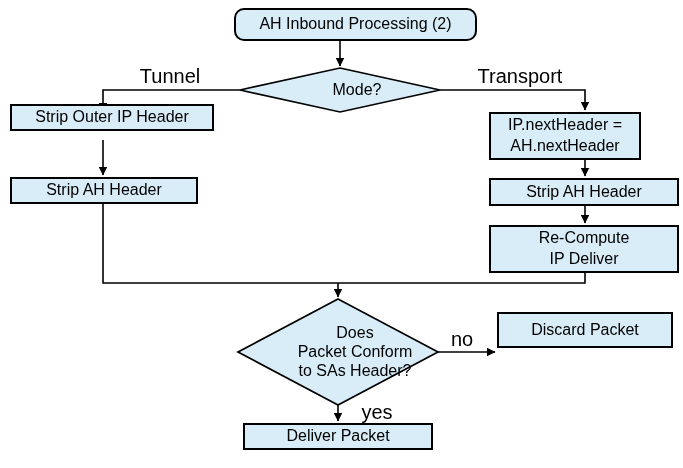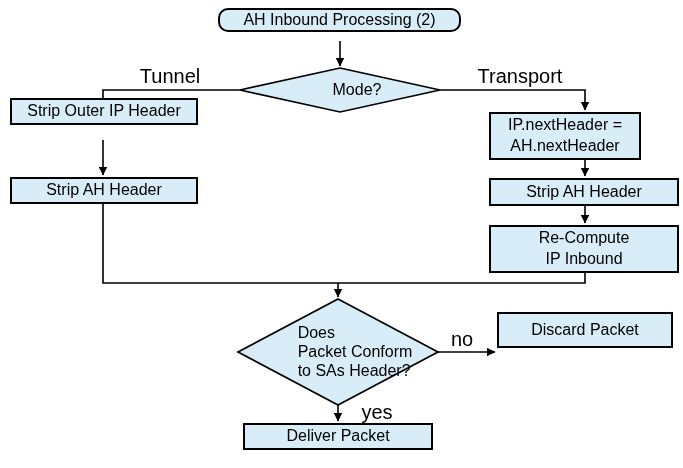--- a/index.html
+++ b/index.html
@@ -42,21 +42,21 @@
     position: absolute;
     transform: translate(-50%, -50%);
     font-size: 20px;
     white-space: nowrap;
   }
   .diamond-text {
     position: absolute;
     transform: translate(-50%, -50%);
     font-size: 16px;
     line-height: 1.2;
-    text-align: left;
+    text-align: center;
     white-space: pre-line;
     padding-left: 34px;
   }
 </style>
 </head>
 <body>
 
 <div id="canvas">
 
   <svg class="wires" viewBox="0 0 683 468" xmlns="http://www.w3.org/2000/svg">
@@ -76,35 +76,35 @@
       <path d="M103,204 L103,283 L585,283 L585,273"></path>
       <path d="M338,283 L338,297" marker-end="url(#arrow)"></path>
       <path d="M438,352 L495,352" marker-end="url(#arrow)"></path>
       <path d="M338,405 L338,421" marker-end="url(#arrow)"></path>
     </g>
 
     <polygon points="340,68 440,90 340,112 240,90" style="fill:var(--node-fill); stroke:var(--node-border); stroke-width:1.7"></polygon>
     <polygon points="338,299 438,352 338,405 238,352" style="fill:var(--node-fill); stroke:var(--node-border); stroke-width:1.7"></polygon>
   </svg>
 
-  <div class="node rounded" style="left:218px; top:8px; width:243px; height:24px">AH Inbound Processing (2)</div>
+  <div class="node rounded" style="left:234px; top:8px; width:243px; height:33px">AH Inbound Processing (2)</div>
 
   <div class="diamond-text" style="left:340px; top:90px">Mode?</div>
 
   <div class="free-label" style="left:170px; top:76px">Tunnel</div>
   <div class="free-label" style="left:520px; top:76px">Transport</div>
 
-  <div class="node" style="left:10px; top:98px; width:188px; height:27px">Strip Outer IP Header</div>
+  <div class="node" style="left:10px; top:104px; width:204px; height:27px">Strip Outer IP Header</div>
   <div class="node" style="left:10px; top:177px; width:188px; height:27px">Strip AH Header</div>
 
   <div class="node" style="left:489px; top:112px; width:152px; height:48px">IP.nextHeader =
 AH.nextHeader</div>
   <div class="node" style="left:489px; top:178px; width:190px; height:28px">Strip AH Header</div>
   <div class="node" style="left:489px; top:225px; width:190px; height:48px">Re-Compute
-IP Inbound</div>
+IP Deliver</div>
 
   <div class="diamond-text" style="left:338px; top:352px">Does
 Packet Conform
 to SAs Header?</div>
 
   <div class="free-label" style="left:462px; top:339px">no</div>
   <div class="free-label" style="left:377px; top:412px">yes</div>
 
   <div class="node" style="left:497px; top:312px; width:176px; height:36px">Discard Packet</div>
   <div class="node" style="left:243px; top:423px; width:190px; height:27px">Deliver Packet</div>

